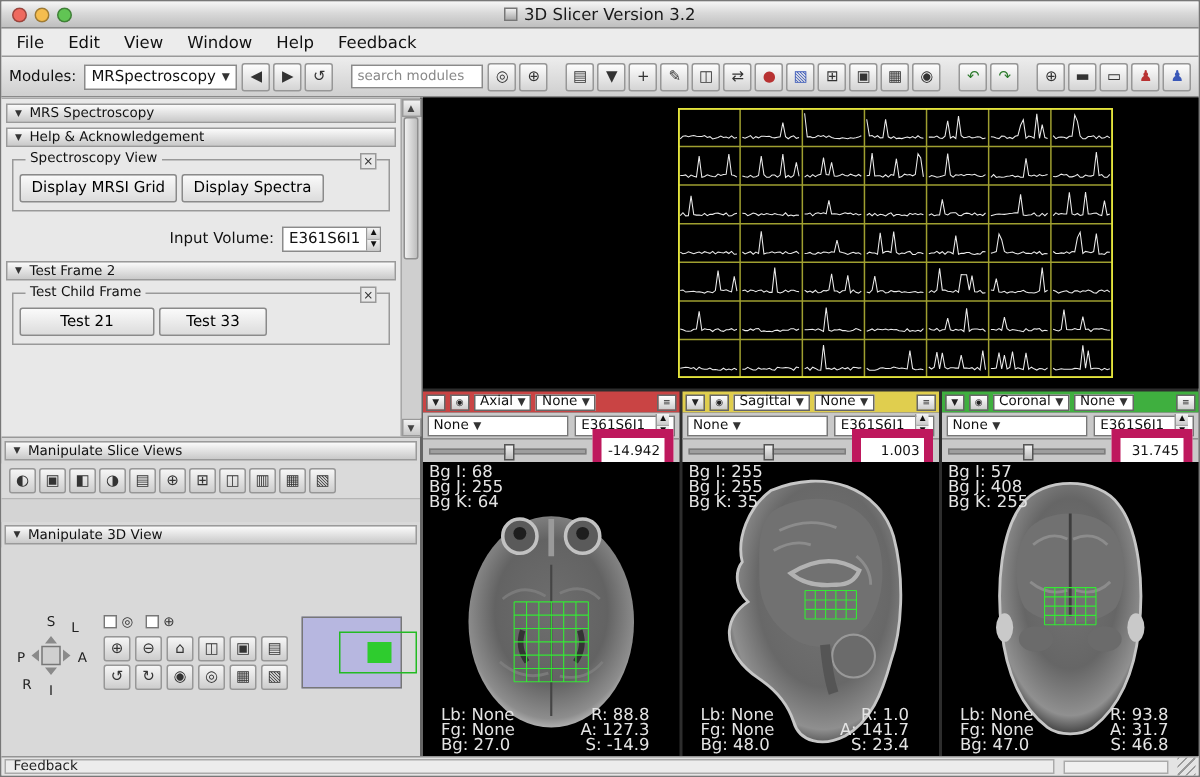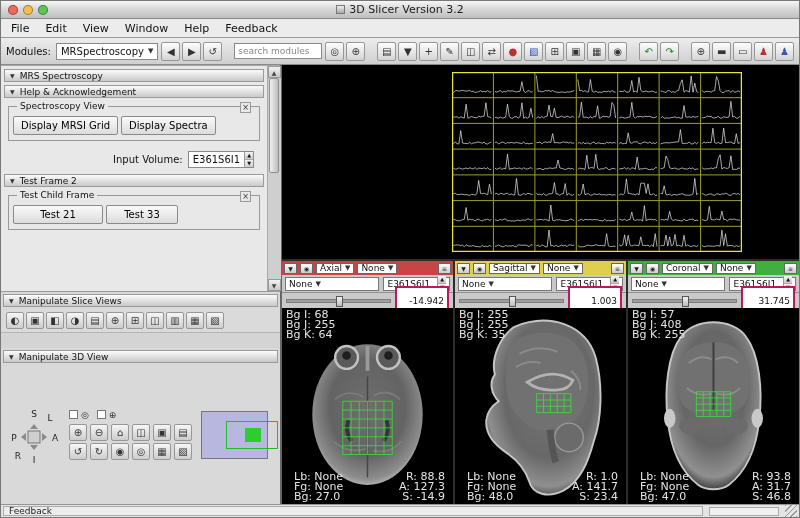--- a/index.html
+++ b/index.html
@@ -71,27 +71,27 @@
 .v-header{height:14px;flex:0 0 14px;display:flex;align-items:center;gap:3px;padding:0 2px}
 .v-mini{width:13px;height:11px;background:linear-gradient(#fff,#ccc);border:1px solid #666;font-size:6px;display:flex;align-items:center;justify-content:center;color:#222}
 .right-icon{margin-left:auto}
 .v-combo{background:#fff;border:1px solid #666;height:11px;display:flex;align-items:center;gap:3px;padding:0 3px;font-size:9px}
 .v-row2{height:18px;flex:0 0 18px;background:#c9c9c9;display:flex;align-items:center;gap:4px;padding:0 3px;border-bottom:1px solid #8f8f8f}
 .v-combo2{background:#fff;border:1px solid #777;height:14px;display:flex;align-items:center;gap:3px;padding:0 3px;font-size:9px}
 .grow{flex:1}
 .v-slider{height:15px;flex:0 0 15px;background:#c9c9c9;display:flex;align-items:center;gap:4px;padding:0 4px}
 .track{flex:1;height:4px;background:#9e9e9e;border:1px solid #7d7d7d;position:relative}
 .thumb{position:absolute;top:-4px;left:48%;width:7px;height:11px;background:linear-gradient(#f2f2f2,#b9b9b9);border:1px solid #555;display:block}
-.v-value{width:54px;height:29px;background:#fff;border:2px solid #be185d;font-size:9px;display:flex;align-items:center;justify-content:flex-end;padding:0 3px}
+.v-value{width:54px;height:29px;background:#fff;border:6px solid #be185d;font-size:9px;display:flex;align-items:center;justify-content:flex-end;padding:0 3px}
 .v-image{flex:1;background:#000;position:relative;overflow:hidden;min-height:0}
 .v-image svg{position:absolute;inset:0;width:100%;height:100%}
 .ov{position:absolute;font-size:11px;line-height:10px;color:#e4e4e4;z-index:3}
 .ov.tl{top:2px;left:4px}
 .ov.bl{bottom:2px;left:12px}
-.ov.br{bottom:2px;right:8px;text-align:right}
+.ov.br{bottom:2px;right:20px;text-align:right}
 
 .statusbar{height:13px;flex:0 0 13px;background:#e4e4e4;border-top:1px solid #949494;display:flex;align-items:center;padding:0 2px;gap:6px}
 .status-field{flex:1;height:10px;border:1px solid #aaa;background:#ececec;display:flex;align-items:center;padding:0 5px;font-size:9px;color:#222}
 .status-gauge{width:70px;height:9px;border:1px solid #aaa;background:#f0f0f0}
 .grip{width:12px;height:12px;background:repeating-linear-gradient(135deg,#9a9a9a 0 1px,transparent 1px 4px)}
 </style>
 </head>
 <body>
 
 <div class="window">

